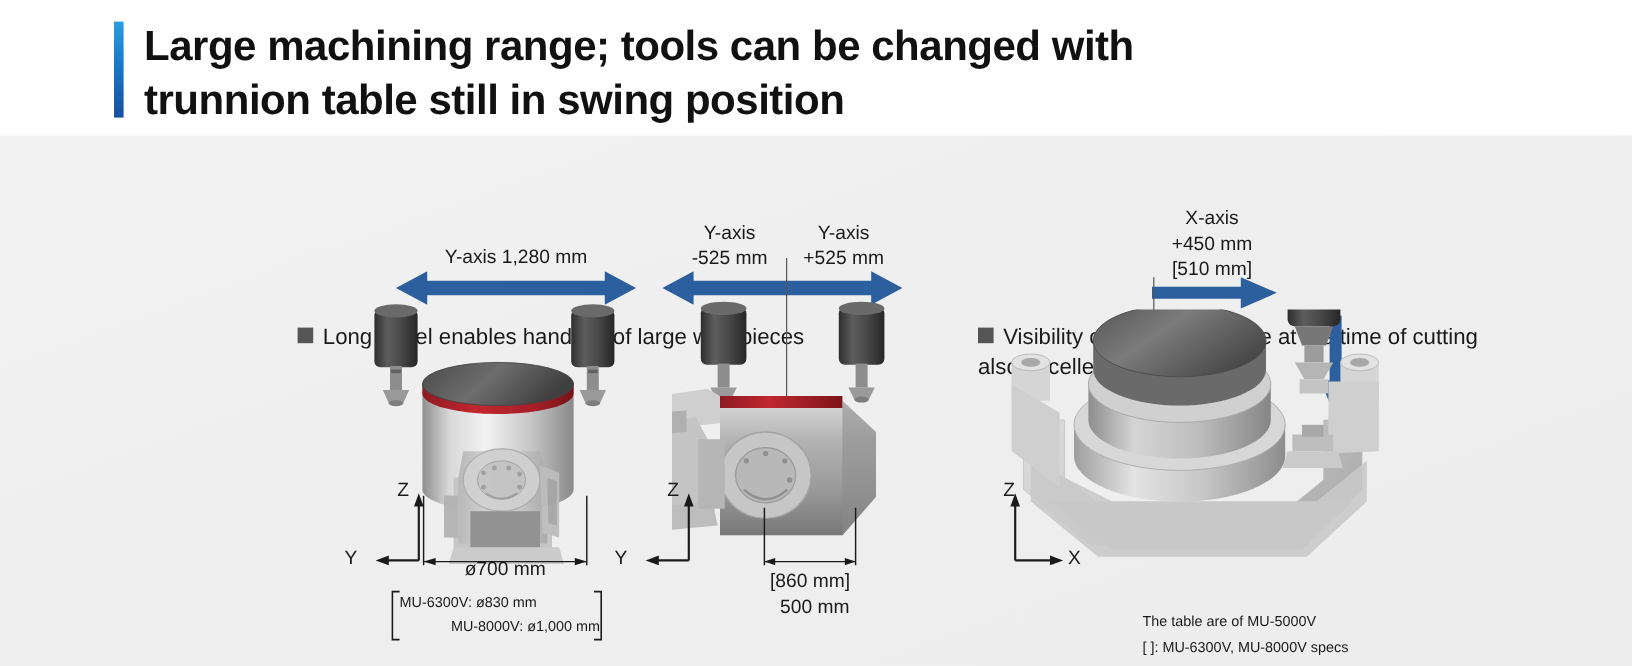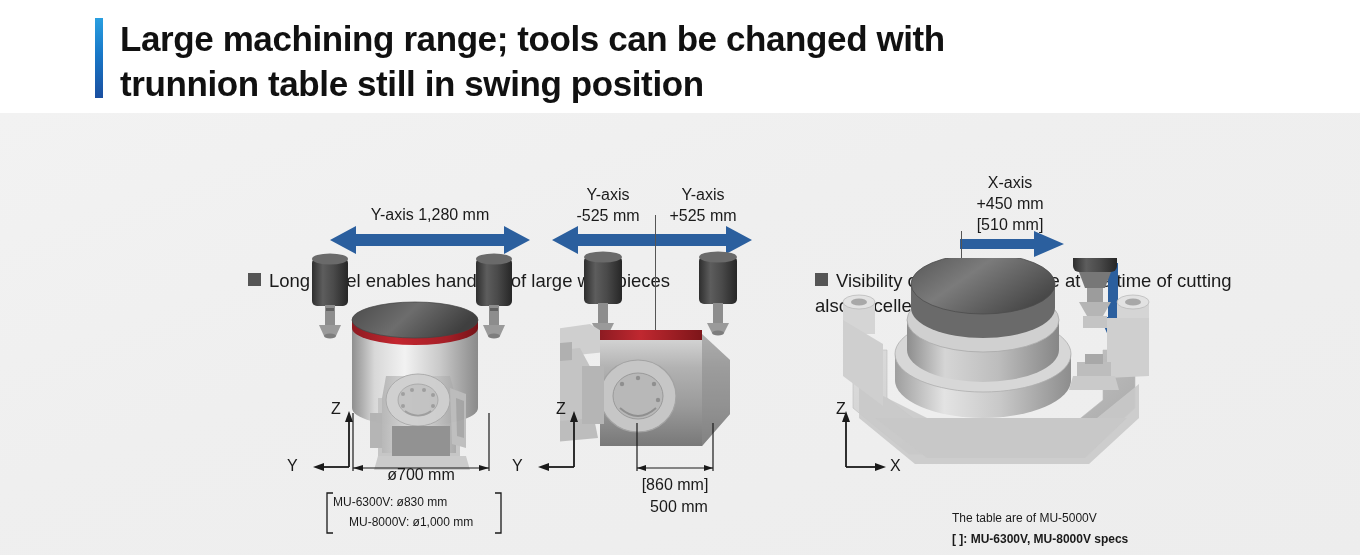--- a/index.html
+++ b/index.html
@@ -213,21 +213,21 @@
     <path d="M3 55 L13 52 L13 58 Z" fill="#1a1a1a"></path>
     <path d="M139 55 L129 52 L129 58 Z" fill="#1a1a1a"></path>
   </svg>
   <div class="lbl" style="left:350px; top:352px; width:142px; background:transparent;">ø700 mm</div>
 
   <svg class="draw" style="left:325px; top:378px;" width="178" height="44" viewBox="0 0 178 44">
     <path d="M8 2 L2 2 L2 42 L8 42" fill="none" stroke="#1a1a1a" stroke-width="1.3"></path>
     <path d="M170 2 L176 2 L176 42 L170 42" fill="none" stroke="#1a1a1a" stroke-width="1.3"></path>
   </svg>
   <div class="lbl small left" style="left:333px; top:379px; width:170px; line-height:20px;">MU-6300V:   ø830 mm</div>
-  <div class="lbl small left" style="left:349px; top:399px; width:170px; line-height:20px;">MU-8000V: ø1,000 mm</div>
+  <div class="lbl small left" style="left:330px; top:399px; width:170px; line-height:20px;text-align:right;">MU-8000V: ø1,000 mm</div>
 
   <div class="lbl" style="left:563px; top:72px; width:90px;">Y-axis
 -525 mm</div>
   <div class="lbl" style="left:658px; top:72px; width:90px;">Y-axis
 +525 mm</div>
 
   <svg class="bluearrow" style="left:552px; top:112px;" width="200" height="30" viewBox="0 0 200 30">
     <path d="M0 15 L26 1 L26 9 L174 9 L174 1 L200 15 L174 29 L174 21 L26 21 L26 29 Z" fill="#2b5f9e"></path>
   </svg>
 
@@ -399,16 +399,16 @@
   <svg class="draw" style="left:832px; top:288px;" width="72" height="70" viewBox="0 0 72 70">
     <path d="M14 66 L14 18" stroke="#1a1a1a" stroke-width="1.8" fill="none"></path>
     <path d="M14 10 L10 21 L18 21 Z" fill="#1a1a1a"></path>
     <path d="M14 66 L46 66" stroke="#1a1a1a" stroke-width="1.8" fill="none"></path>
     <path d="M54 66 L43 62 L43 70 Z" fill="#1a1a1a"></path>
   </svg>
   <div class="axlet" style="left:836px; top:287px;">Z</div>
   <div class="axlet" style="left:890px; top:344px;">X</div>
 
   <div class="lbl small left" style="left:952px; top:395px; width:330px; line-height:21px;">The table are of MU-5000V</div>
-  <div class="lbl small left" style="left:952px; top:416px; width:330px; line-height:21px;font-weight:bold;">[  ]: MU-6300V, MU-8000V specs</div>
+  <div class="lbl small left" style="left:952px; top:416px; width:330px; line-height:21px;">[  ]: MU-6300V, MU-8000V specs</div>
 
 </div>
 </div>
 
 </body></html>

